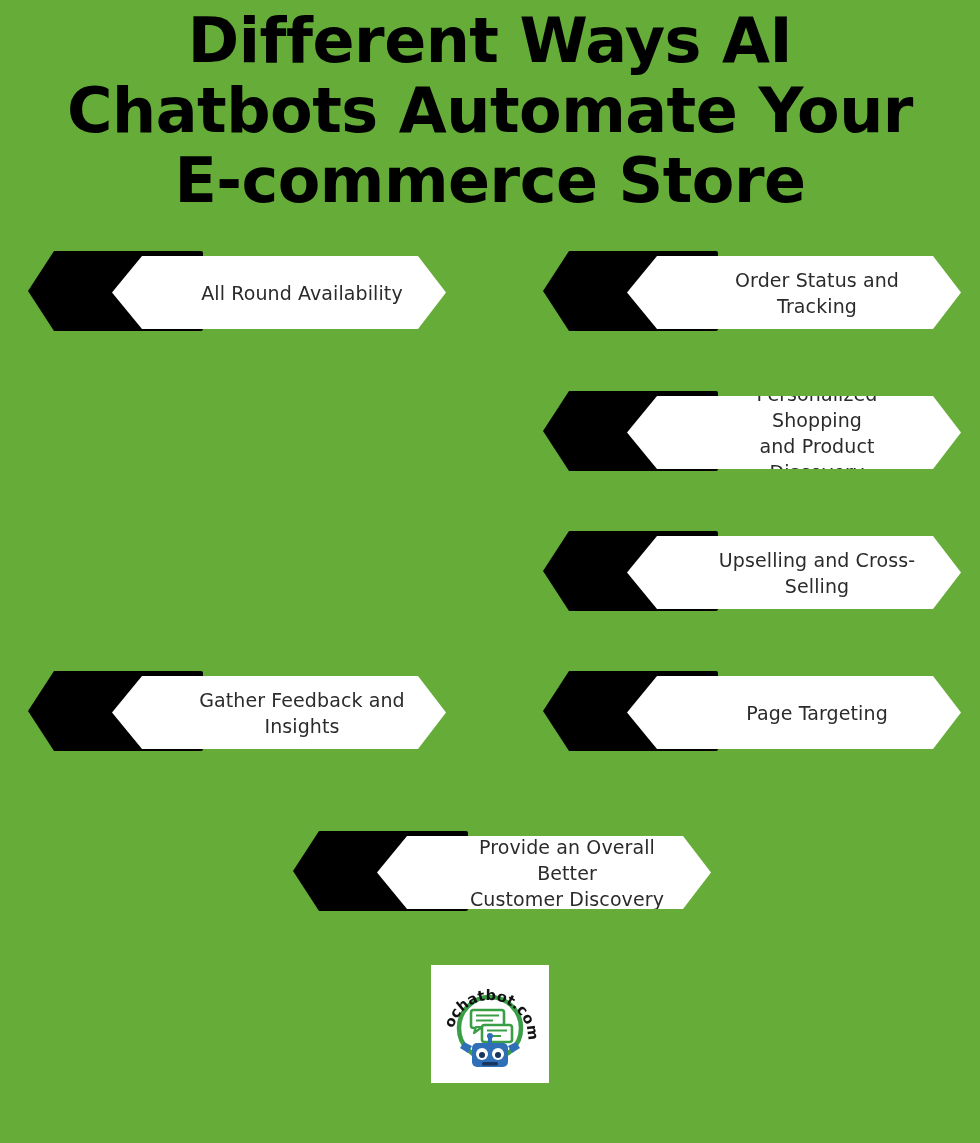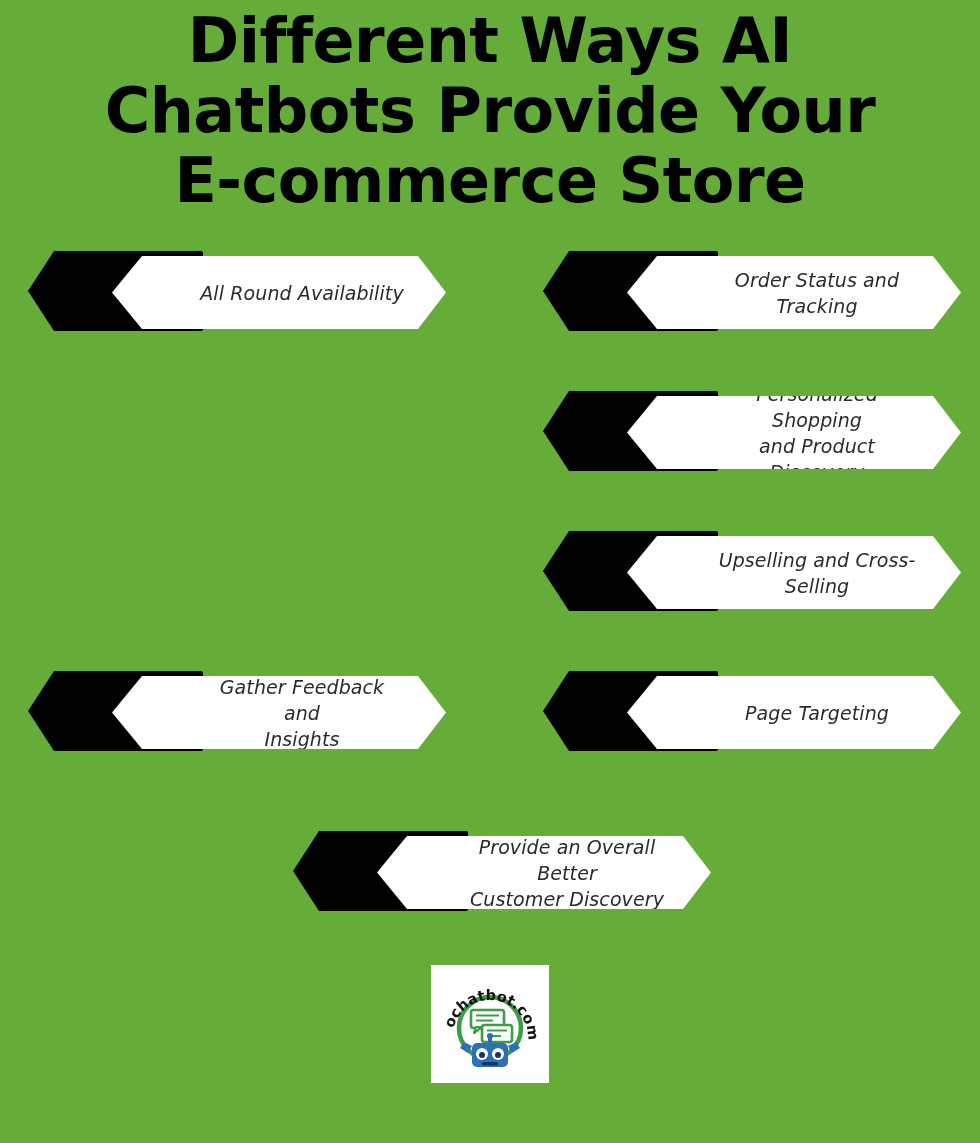--- a/index.html
+++ b/index.html
@@ -34,21 +34,20 @@
   .grid {
     position: absolute;
     top: 245px;
     left: 0;
     width: 980px;
   }
 
   .row {
     position: relative;
     height: 140px;
-    font-style: italic;
   }
 
   .banner {
     position: absolute;
     width: 418px;
     height: 92px;
   }
   .banner.col-left  { left: 28px; }
   .banner.col-right { left: 543px; }
   .banner.col-center{ left: 293px; }
@@ -106,21 +105,21 @@
     align-items: center;
     justify-content: center;
   }
   .logo-wrap svg { display: block; }
 </style>
 </head>
 <body>
 
 <div class="title">
   <span class="line">Different Ways AI</span>
-  <span class="line">Chatbots Provide Your</span>
+  <span class="line">Chatbots Automate Your</span>
   <span class="line">E-commerce Store</span>
 </div>
 
 <div class="grid">
 
   <div class="row">
     <div class="banner col-left">
       <div class="chev-black"></div>
       <div class="chev-white">
         <span class="label">

